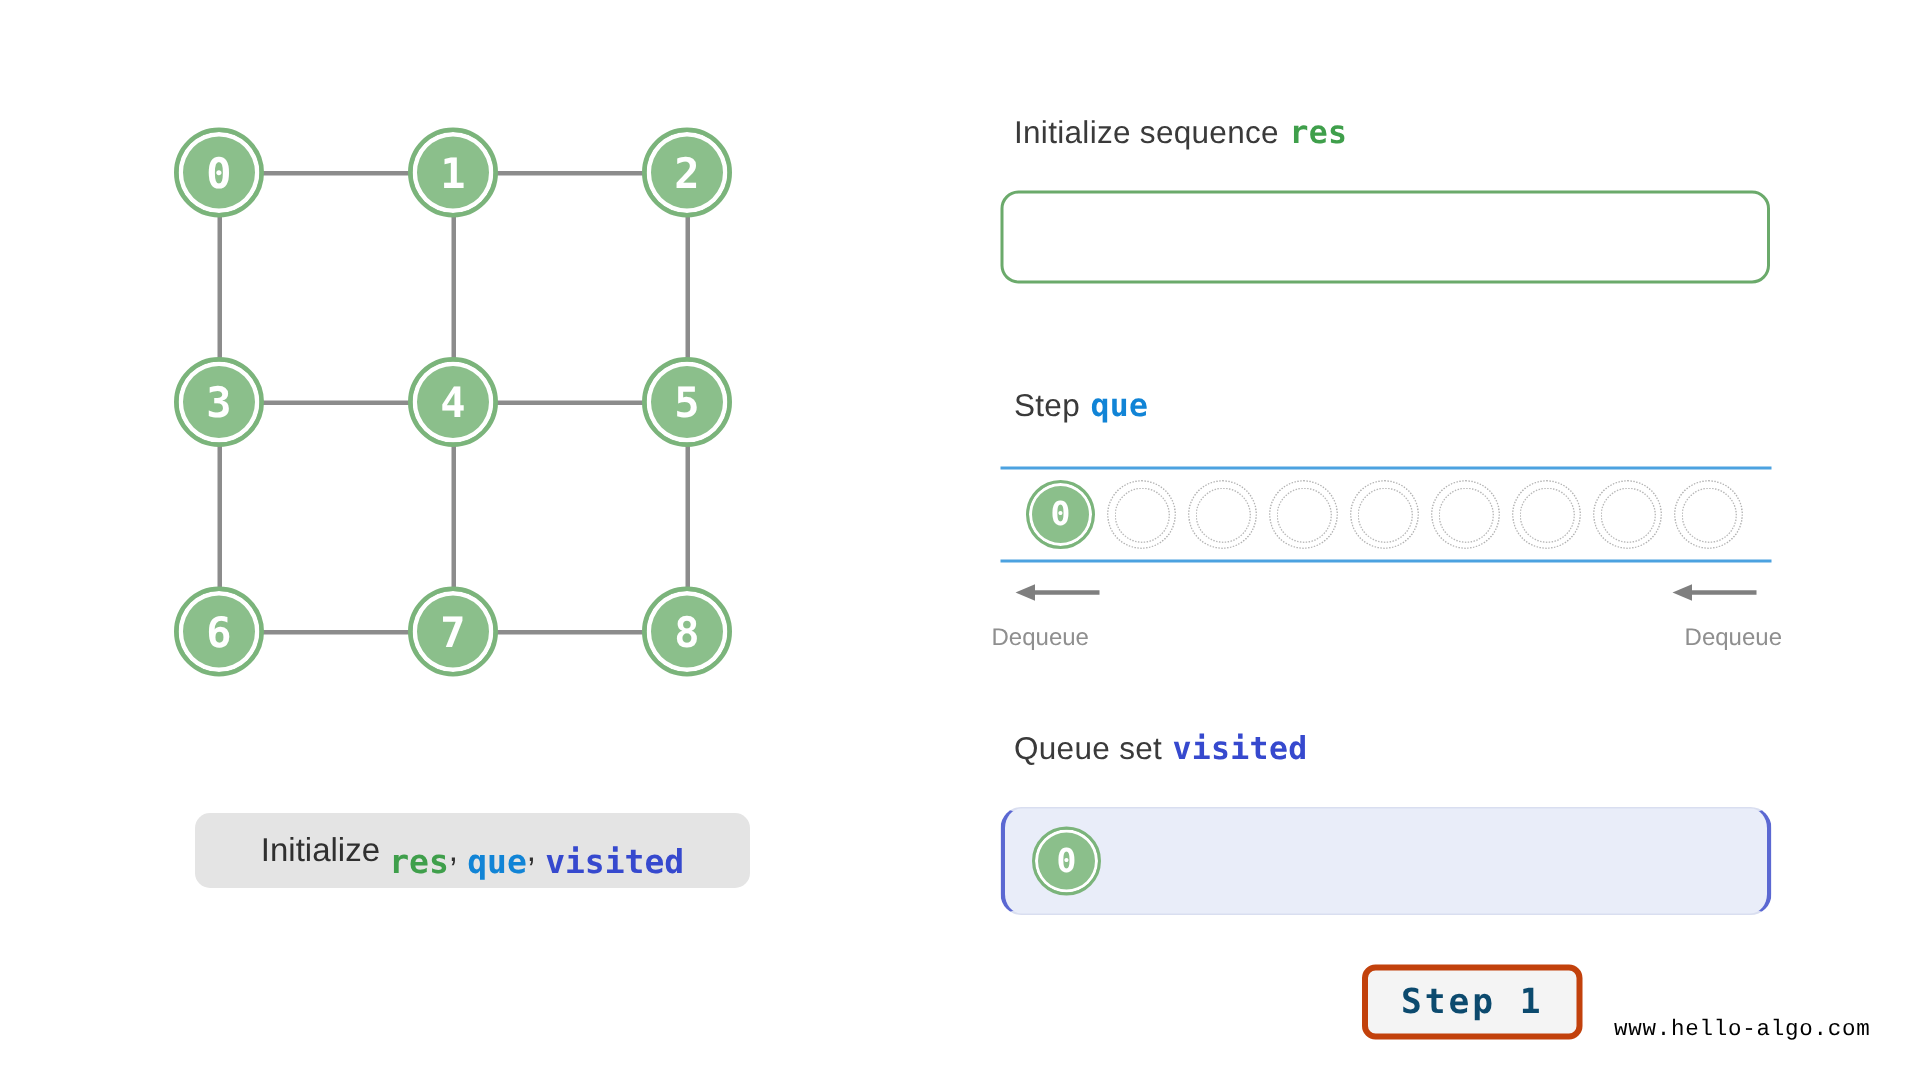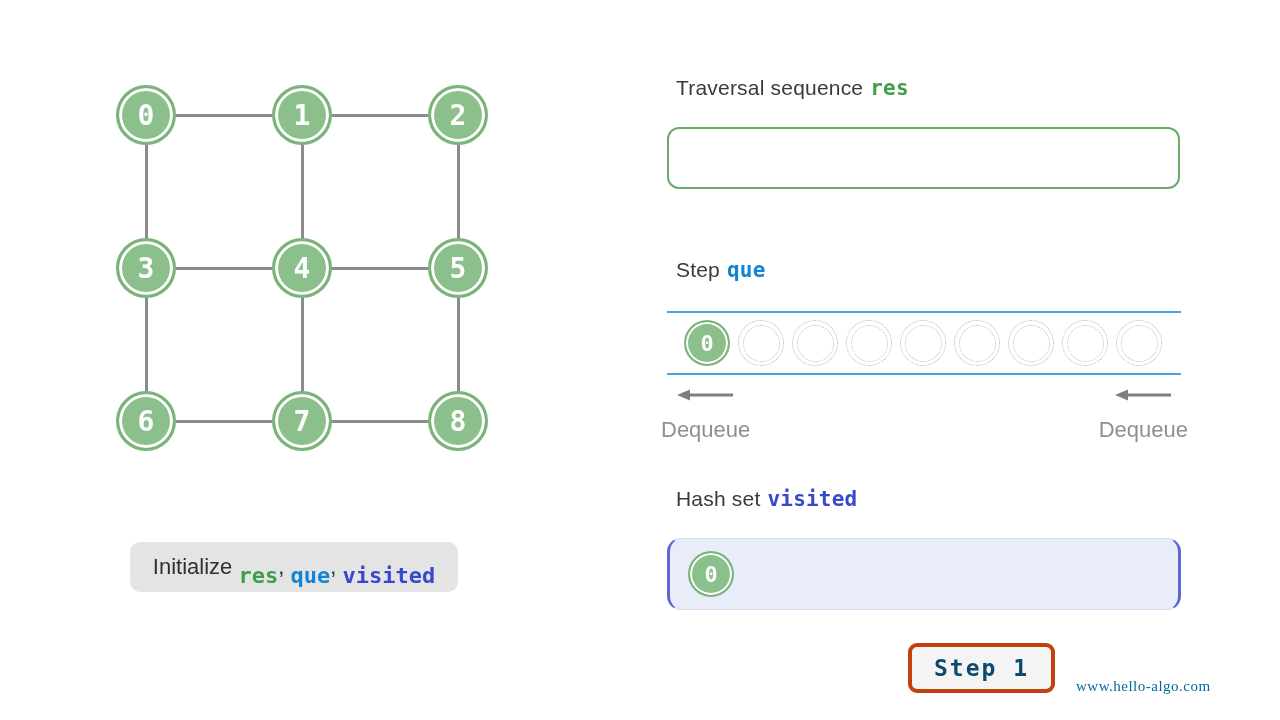--- a/index.html
+++ b/index.html
@@ -70,53 +70,53 @@
   .qnode{
     width:46px;height:46px;border-radius:50%;box-sizing:border-box;flex:0 0 auto;
     background:var(--node-green);
     border:2px solid var(--node-green-border);
     box-shadow:inset 0 0 0 2px #ffffff;
     color:#fff;display:flex;align-items:center;justify-content:center;
     font-family:"DejaVu Sans Mono",monospace;font-weight:600;font-size:22px;
   }
 
   .arrow{position:absolute;}
-  .flow-label{position:absolute;font-size:22px;color:var(--label-gray);white-space:nowrap;}
+  .flow-label{position:absolute;font-size:16px;color:var(--label-gray);white-space:nowrap;}
 
   
   .hash-box{
     position:absolute;left:667px;top:538px;width:514px;height:72px;
     box-sizing:border-box;background:var(--hash-bg);
     border:1px solid #D9DEF0;
     border-left:3px solid var(--hash-border-blue);
     border-right:3px solid var(--hash-border-blue);
     border-radius:14px;
     display:flex;align-items:center;gap:10px;padding-left:18px;
   }
 
   
   .caption{
-    position:absolute;left:130px;top:542px;width:328px;height:50px;
+    position:absolute;left:130px;top:542px;width:370px;height:50px;
     background:#E4E4E4;border-radius:10px;
     display:flex;align-items:center;justify-content:center;
     font-size:22px;color:#303030;white-space:pre;
   }
   .caption .code{font-size:22px;}
 
   
   .step-button{
     position:absolute;left:908px;top:643px;width:147px;height:50px;
     box-sizing:border-box;background:#F4F4F4;border:4px solid #c2410c;border-radius:9px;
     display:flex;align-items:center;justify-content:center;
     font-family:"DejaVu Sans Mono",monospace;font-weight:bold;font-size:23px;color:#0c4a6e;
     letter-spacing:2px;cursor:pointer;
   }
   .watermark{
     position:absolute;left:1076px;top:678px;
-    font-family:Liberation Serif, serif;font-size:15px;color:#0369a1;letter-spacing:.5px;
+    font-family:Liberation Mono, monospace;font-size:15px;color:#000000;letter-spacing:.5px;
   }
 </style>
 </head>
 <body>
 
 <div>
 
   <div id="graph">
       <div class="edge" style="left: 146px; top: 113.5px; width: 156px; height: 3px;"></div>
       <div class="edge" style="left: 302px; top: 113.5px; width: 156px; height: 3px;"></div>
@@ -135,21 +135,21 @@
       <div class="gnode" style="left: 428px; top: 85px;">2</div>
       <div class="gnode" style="left: 116px; top: 238px;">3</div>
       <div class="gnode" style="left: 272px; top: 238px;">4</div>
       <div class="gnode" style="left: 428px; top: 238px;">5</div>
       <div class="gnode" style="left: 116px; top: 391px;">6</div>
       <div class="gnode" style="left: 272px; top: 391px;">7</div>
       <div class="gnode" style="left: 428px; top: 391px;">8</div>
     </div>
 
   <div class="heading" style="left:676px;top:76px">
-    <span>Traversal sequence</span><span class="code c-green hcode">res</span>
+    <span>Initialize sequence</span><span class="code c-green hcode">res</span>
   </div>
   <div class="res-box" id="res-box"></div>
 
   <div class="heading" style="left:676px;top:258px">
     <span>Step</span><span class="code c-blue hcode">que</span>
   </div>
   <div class="queue-track" id="queue-track">
       <div class="qnode">0</div>
       <div class="slot">
         <div class="slot-inner"></div>
@@ -182,21 +182,21 @@
     <polygon points="14,1.5 1,7 14,12.5" fill="#7F7F7F"></polygon>
   </svg>
   <svg class="arrow" style="left:1114px;top:388px" width="58" height="14" viewBox="0 0 58 14">
     <line x1="57" y1="7" x2="12" y2="7" stroke="#7F7F7F" stroke-width="3"></line>
     <polygon points="14,1.5 1,7 14,12.5" fill="#7F7F7F"></polygon>
   </svg>
   <div class="flow-label" style="left:661px;top:417px">Dequeue</div>
   <div class="flow-label" style="right:92px;top:417px">Dequeue</div>
 
   <div class="heading" style="left:676px;top:487px">
-    <span>Hash set</span><span class="code c-indigo hcode">visited</span>
+    <span>Queue set</span><span class="code c-indigo hcode">visited</span>
   </div>
   <div class="hash-box" id="hash-box">
       <div class="qnode">0</div>
     </div>
 
   <div class="caption" id="caption"><span>Initialize </span><span class="code c-green">res</span><span>, </span><span class="code c-blue">que</span><span>, </span><span class="code c-indigo">visited</span></div>
 
   <div class="step-button">Step 1</div>
   <div class="watermark">www.hello-algo.com</div>
 

